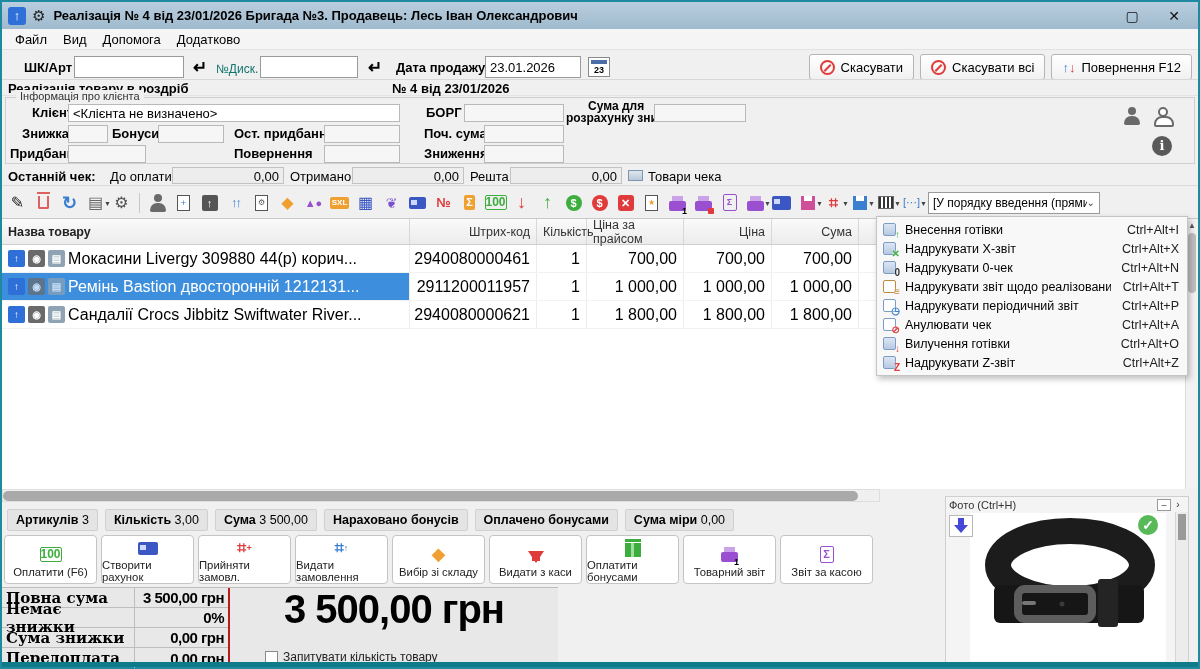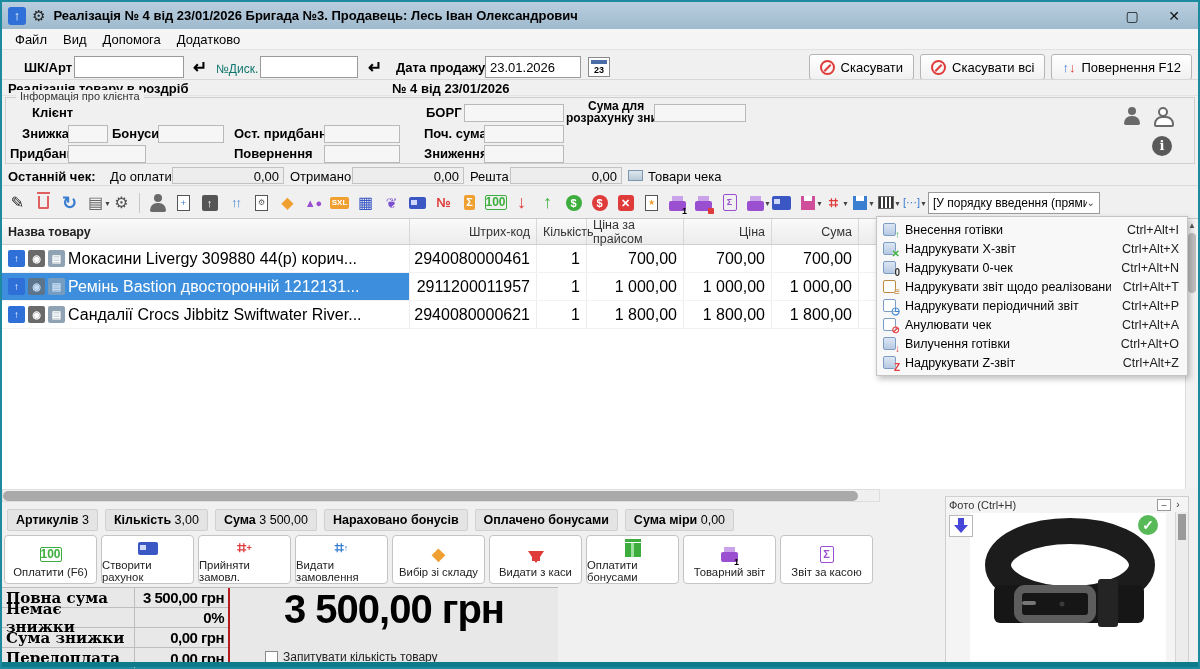--- a/index.html
+++ b/index.html
@@ -198,20 +198,21 @@
   </div>
 
   <div class="docheader">
     <span class="l">Реалізація товару в роздріб</span>
     <span class="r">№ 4 від 23/01/2026</span>
   </div>
 
   <div class="clientbox">
     <div class="legend">Інформація про клієнта</div>
     <span class="clbl" style="left:26px;top:7px">Клієнт</span>
+    <div class="cfield" style="left:62px;top:6px;width:332px;background:#fff">&lt;Клієнта не визначено&gt;</div>
     <span class="clbl" style="left:420px;top:7px">БОРГ</span>
     <div class="cfield" style="left:458px;top:6px;width:100px"></div>
     <span class="clbl" style="left:582px;top:1px;font-size:12px">Сума для</span>
     <span class="clbl" style="left:560px;top:13px;font-size:12px">розрахунку знижки</span>
     <div class="cfield" style="left:648px;top:6px;width:92px"></div>
 
     <span class="clbl" style="left:16px;top:28px">Знижка</span>
     <div class="cfield" style="left:62px;top:27px;width:40px"></div>
     <span class="clbl" style="left:106px;top:28px">Бонуси</span>
     <div class="cfield" style="left:152px;top:27px;width:66px"></div>

